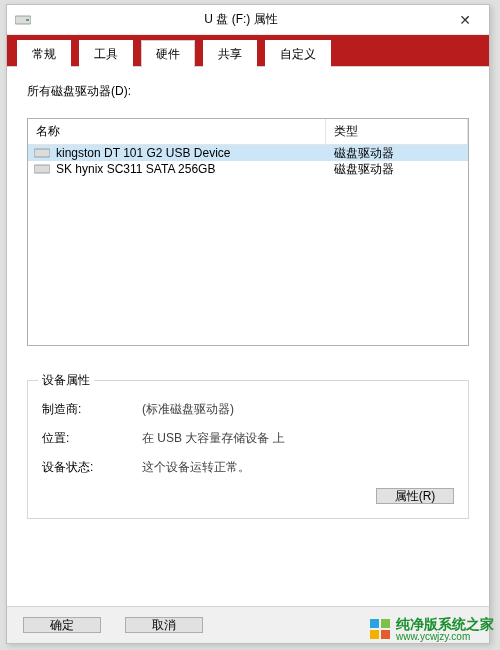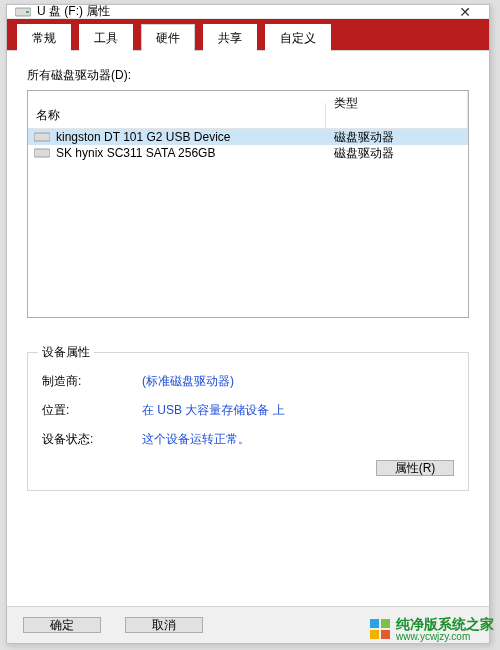--- a/index.html
+++ b/index.html
@@ -18,26 +18,27 @@
     top: 4px;
     width: 484px;
     height: 640px;
     background: #ffffff;
     border: 1px solid #bfbfbf;
     box-shadow: 2px 2px 6px rgba(0,0,0,0.15);
     display: flex;
     flex-direction: column;
   }
   .titlebar {
-    height: 14px;
+    height: 30px;
     display: flex;
     align-items: center;
     padding: 0 4px 0 8px;
     background: #ffffff;
     border-bottom: 1px solid #e8e8e8;
+    text-align: center;
   }
   .titlebar .icon {
     width: 16px; height: 14px;
     margin-right: 6px;
     display: flex; align-items: center; justify-content: center;
   }
   .titlebar .title { flex: 1; color: #000; }
   .titlebar .close {
     width: 40px; height: 26px; display: flex; align-items: center; justify-content: center;
     font-size: 14px; color: #333;
@@ -69,42 +70,42 @@
     background: #ffffff;
   }
 
   .content {
     flex: 1;
     padding: 16px 20px 10px 20px;
     display: flex;
     flex-direction: column;
   }
 
-  .section-label { margin-bottom: 6px; color: #000; }
+  .section-label { margin-bottom: 18px; color: #000; }
 
   .devlist {
     border: 1px solid #b0b0b0;
     height: 228px;
     background: #fff;
     overflow: hidden;
     display: flex;
     flex-direction: column;
   }
   .devlist-header {
     display: flex;
     background: #ffffff;
     border-bottom: 1px solid #e4e4e4;
   }
   .devlist-header > div {
     padding: 4px 8px;
     font-size: 12px;
     color: #000;
     border-right: 1px solid #e4e4e4;
   }
-  .col-name { flex: 0 0 298px; margin-top: 12px; }
+  .col-name { flex: 0 0 298px; }
   .col-type { flex: 1; }
 
   .devlist-body { flex:1; overflow:auto; }
   .devrow {
     display: flex;
     align-items: center;
     height: 16px;
     font-size: 12px;
   }
   .devrow.selected { background: #cde6f7; }
@@ -135,21 +136,21 @@
     background: #ffffff;
     padding: 0 4px;
     font-size: 12px;
   }
   .prop-row {
     display: flex;
     margin: 8px 0 12px 0;
     font-size: 12px;
   }
   .prop-label { width: 100px; color: #000; }
-  .prop-val { flex: 1; color: #1d4ed8; }
+  .prop-val { flex: 1; color: #404040; }
   .btn-row-inner {
     display: flex;
     justify-content: flex-end;
     margin-top: 6px;
   }
 
   .button {
     min-width: 78px;
     height: 16px;
     padding: 0 4px;

